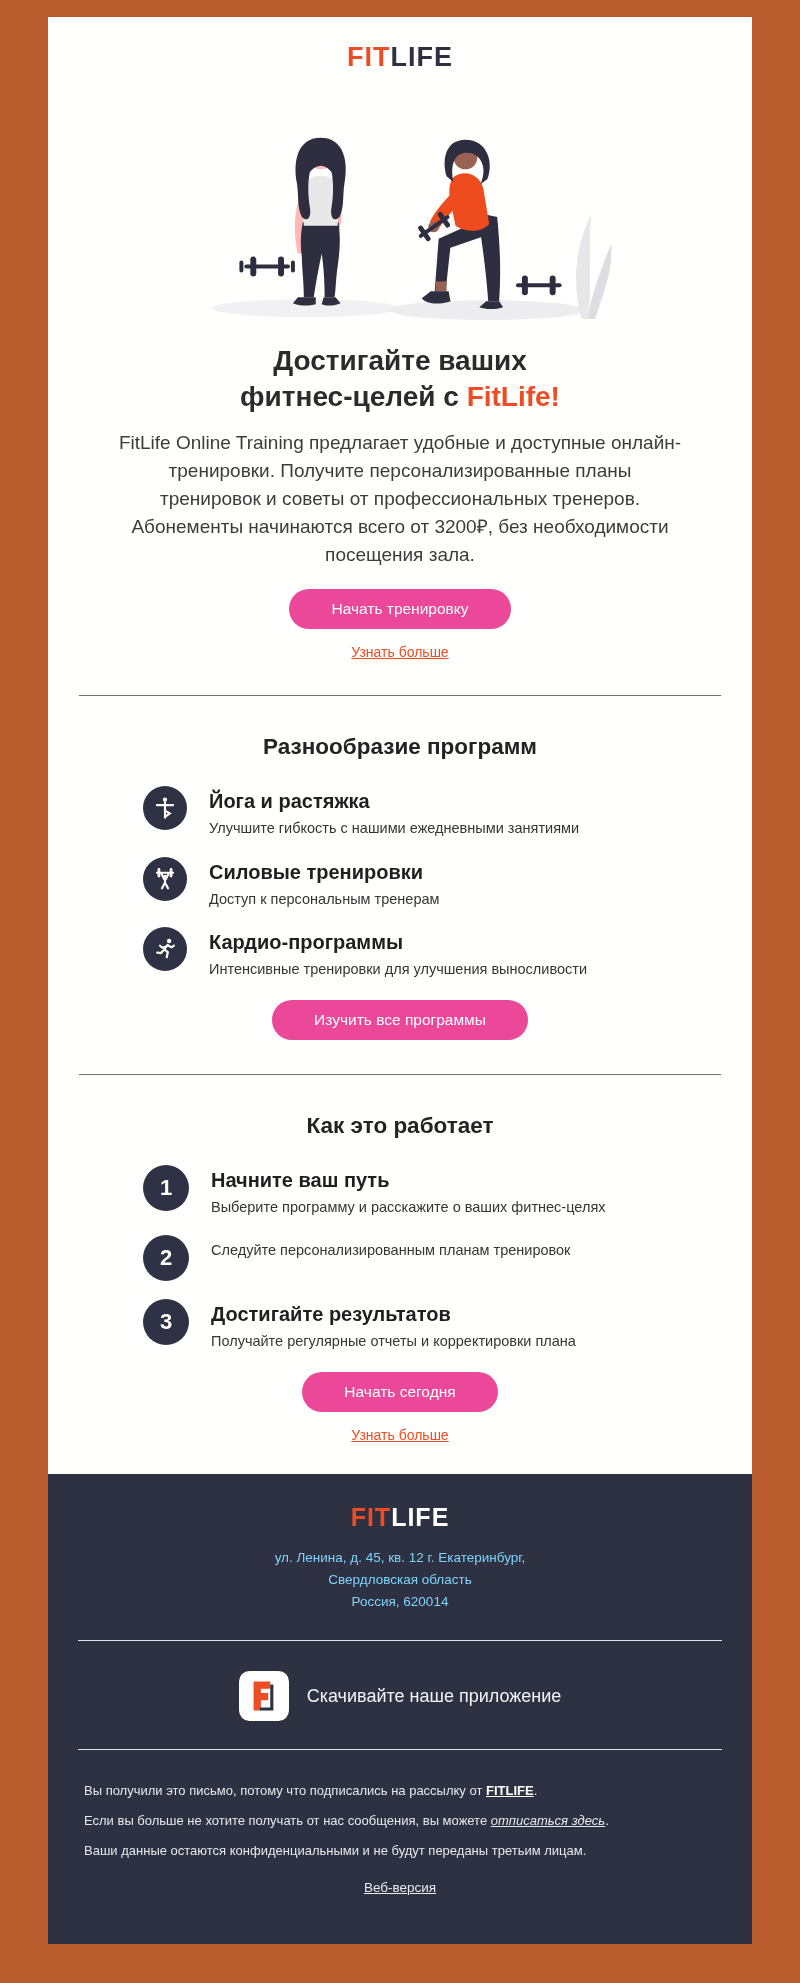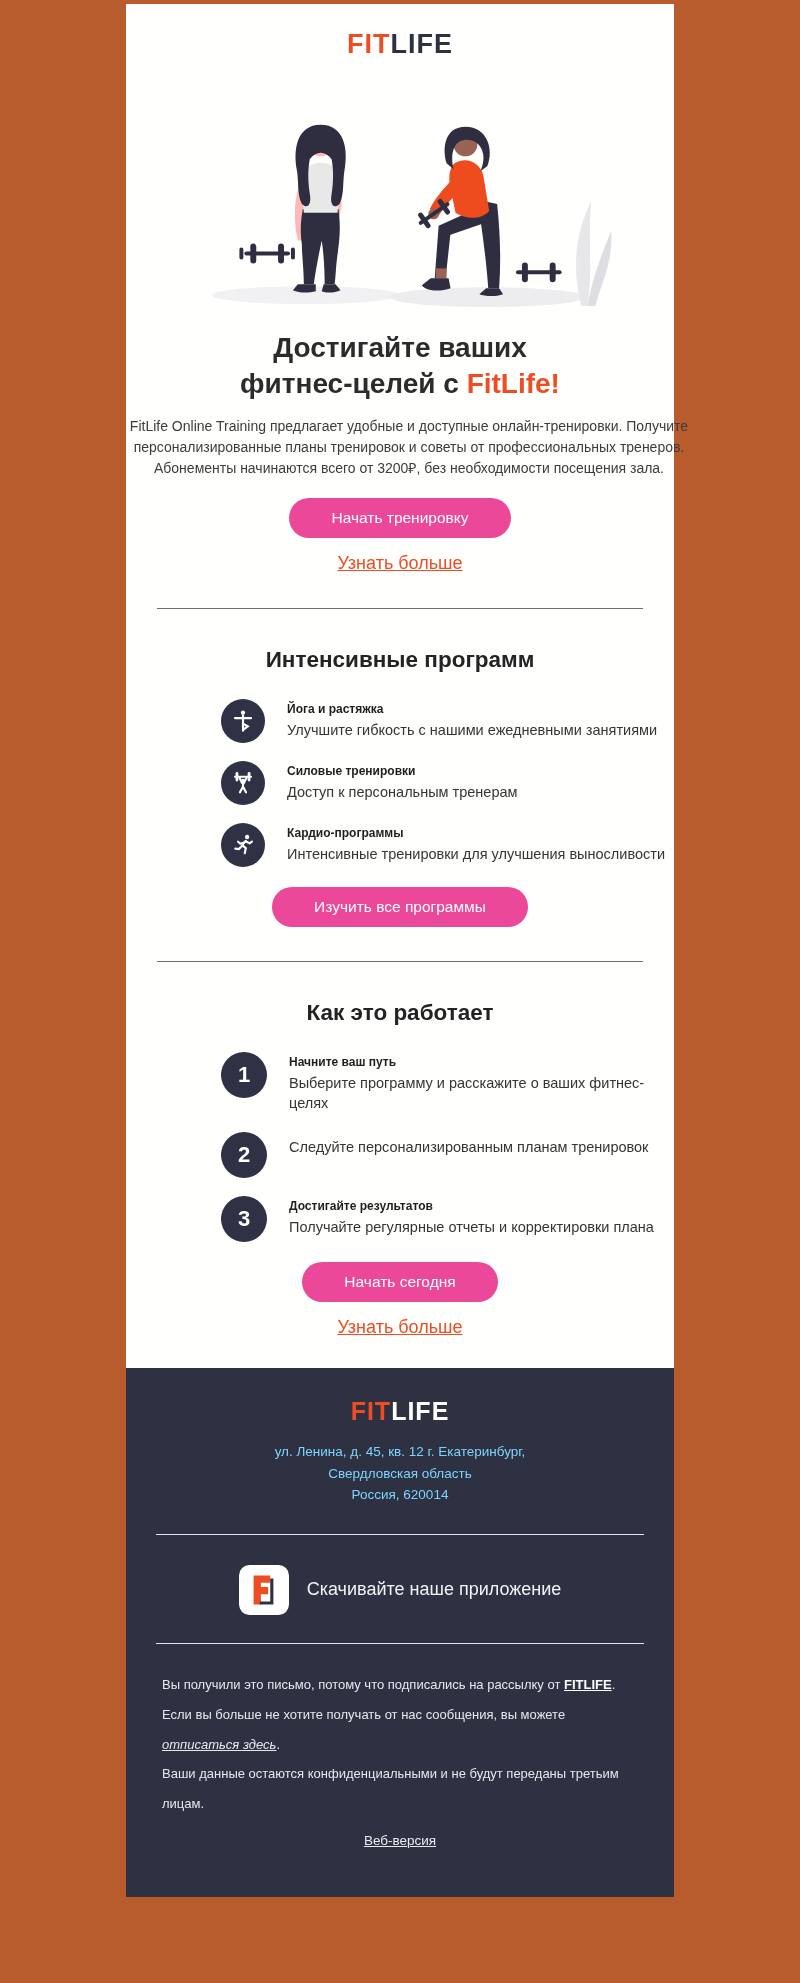--- a/index.html
+++ b/index.html
@@ -2,65 +2,65 @@
 <html><head>
 <meta charset="utf-8">
 <style>
   * { margin:0; padding:0; box-sizing:border-box; }
   html,body { width:800px; }
   body {
     background:#B85C2E;
     font-family:"Liberation Sans", sans-serif;
     -webkit-font-smoothing:antialiased;
   }
-  .email { width:548px; margin:4px auto; }
+  .email { width:704px; margin:17px auto; }
   .body-white { background:#fffffe; padding:26px 0 30px; text-align:center; }
 
   
   .logo { font-weight:800; font-size:27px; letter-spacing:1px; line-height:1.1; display:inline-block; }
   .logo .fit { color:#EE4C22; }
   .logo .life { color:#2D3142; }
   .footer .logo { font-size:25px; }
   .footer .logo .life { color:#ffffff; }
 
   .illu { margin-top:24px; }
 
   h1 { margin-top:14px; font-size:28px; line-height:1.3; color:#2b2b2b; font-weight:800; }
   h1 .accent { color:#EE4C22; }
 
   .lead {
-    margin:14px auto 0; width:566px; font-size:14px; line-height:1.47;
+    margin:14px auto 0; width:566px; font-size:19px; line-height:1.47;
     color:#3c3c3c;
   }
 
   .btn {
     display:inline-block; margin-top:20px; background:#ec4899; color:#ffffff;
     font-size:15.5px; padding:11px 42px; border-radius:26px; text-decoration:none;
     cursor:pointer;
   }
   .text-link {
-    display:inline-block; margin-top:15px; color:#EE4C22; font-size:18px;
+    display:inline-block; margin-top:15px; color:#EE4C22; font-size:14px;
     text-decoration:underline; cursor:pointer;
   }
 
   hr.body-div { border:none; border-top:1px solid #6f6f6f; margin:34px 31px 0; }
 
   h2 { margin-top:38px; font-size:22.5px; color:#232323; font-weight:800; }
 
   .rows { margin:26px 0 0 95px; text-align:left; }
   .row { display:flex; align-items:flex-start; margin-bottom:18px; }
   .row:last-child { margin-bottom:0; }
   .badge {
     flex:0 0 44px; width:44px; height:44px; border-radius:50%; background:#2F3144;
     display:flex; align-items:center; justify-content:center; margin-right:22px;
   }
   .steps .badge { flex-basis:46px; width:46px; height:46px; }
   .badge .num { color:#fff; font-size:22px; font-weight:800; }
   .row-text { padding-top:2px; }
-  .row-title { font-size:12px; font-weight:800; color:#1f1f1f; line-height:1.35; }
+  .row-title { font-size:20px; font-weight:800; color:#1f1f1f; line-height:1.35; }
   .row-desc { font-size:14.5px; color:#353535; margin-top:4px; line-height:1.35; }
 
   
   .footer { background:#2D3142; text-align:center; padding:30px 0 48px; color:#d8dadf; }
   .footer .address { margin-top:16px; font-size:13.5px; line-height:1.6; color:#7dd3fc; }
   hr.foot-div { border:none; border-top:1px solid #e3e4e8; margin:28px 30px 0; }
   .app-row { margin-top:30px; display:flex; align-items:center; justify-content:center; gap:18px; cursor:pointer; }
   .app-icon { width:50px; height:50px; }
   .app-text { font-size:18px; color:#f2f3f6; }
   .legal { margin:26px 36px 0; text-align:left; font-size:13px; line-height:2.3; color:#e6e7ec; }
@@ -143,21 +143,21 @@
       </h1>
 
       <p class="lead">FitLife Online Training предлагает удобные и доступные онлайн-тренировки. Получите персонализированные планы тренировок и советы от профессиональных тренеров. Абонементы начинаются всего от 3200₽, без необходимости посещения зала.</p>
 
       <div><a class="btn">Начать тренировку</a></div>
       <div><a class="text-link">Узнать больше</a></div>
 
       <hr class="body-div">
 
       
-      <h2>Интенсивные программ</h2>
+      <h2>Разнообразие программ</h2>
       <div class="rows">
 
         <div class="row">
           <div class="badge">
             <svg width="26" height="26" viewBox="0 0 24 24">
               <g stroke="#fff" stroke-width="2" stroke-linecap="round" fill="none">
                 <circle cx="12" cy="4.4" r="2" fill="#fff" stroke="none"></circle>
                 <path d="M4.6 9.4 H19.4"></path>
                 <path d="M12 7.2 V14.6"></path>
                 <path d="M12 14.6 V21"></path>

